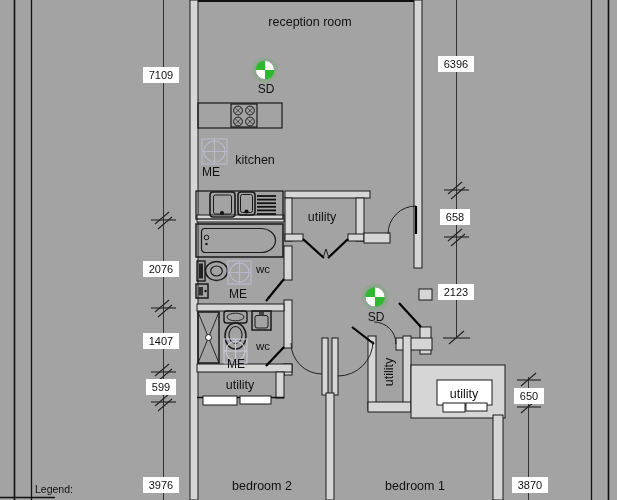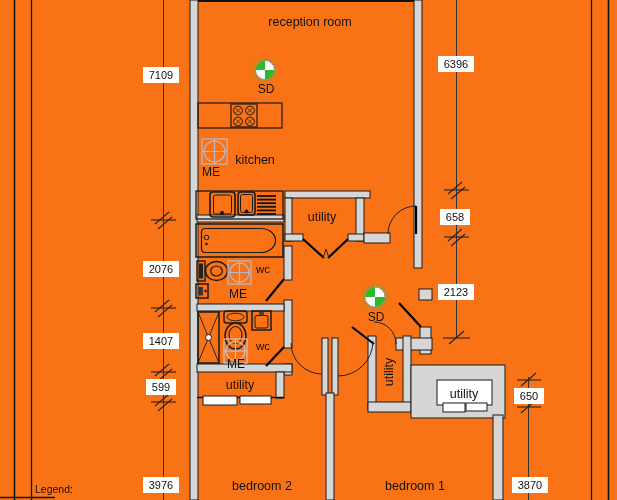--- a/index.html
+++ b/index.html
@@ -1,16 +1,16 @@
 <!DOCTYPE html>
 <html><head>
 <meta charset="utf-8">
 <style>
   html,body{margin:0;padding:0;background:#fff;}
-  .stage{position:relative;width:617px;height:500px;background:#f97316;overflow:hidden;}
+  .stage{position:relative;width:617px;height:500px;background:#a3a3a3;overflow:hidden;}
   svg{display:block;}
   text{font-family:"Liberation Sans","DejaVu Sans",sans-serif;fill:#111;}
   .room{font-size:12.5px;}
   .dim{font-size:11px;}
   .sym{font-size:12px;}
   .wc{font-size:11.5px;}
   .legend{font-size:10.5px;}
   .wall{fill:#d6d6d6;stroke:#1a1a1a;stroke-width:1;}
   .thin{stroke:#333;stroke-width:1;fill:none;}
   .blk{stroke:#1a1a1a;fill:none;}

